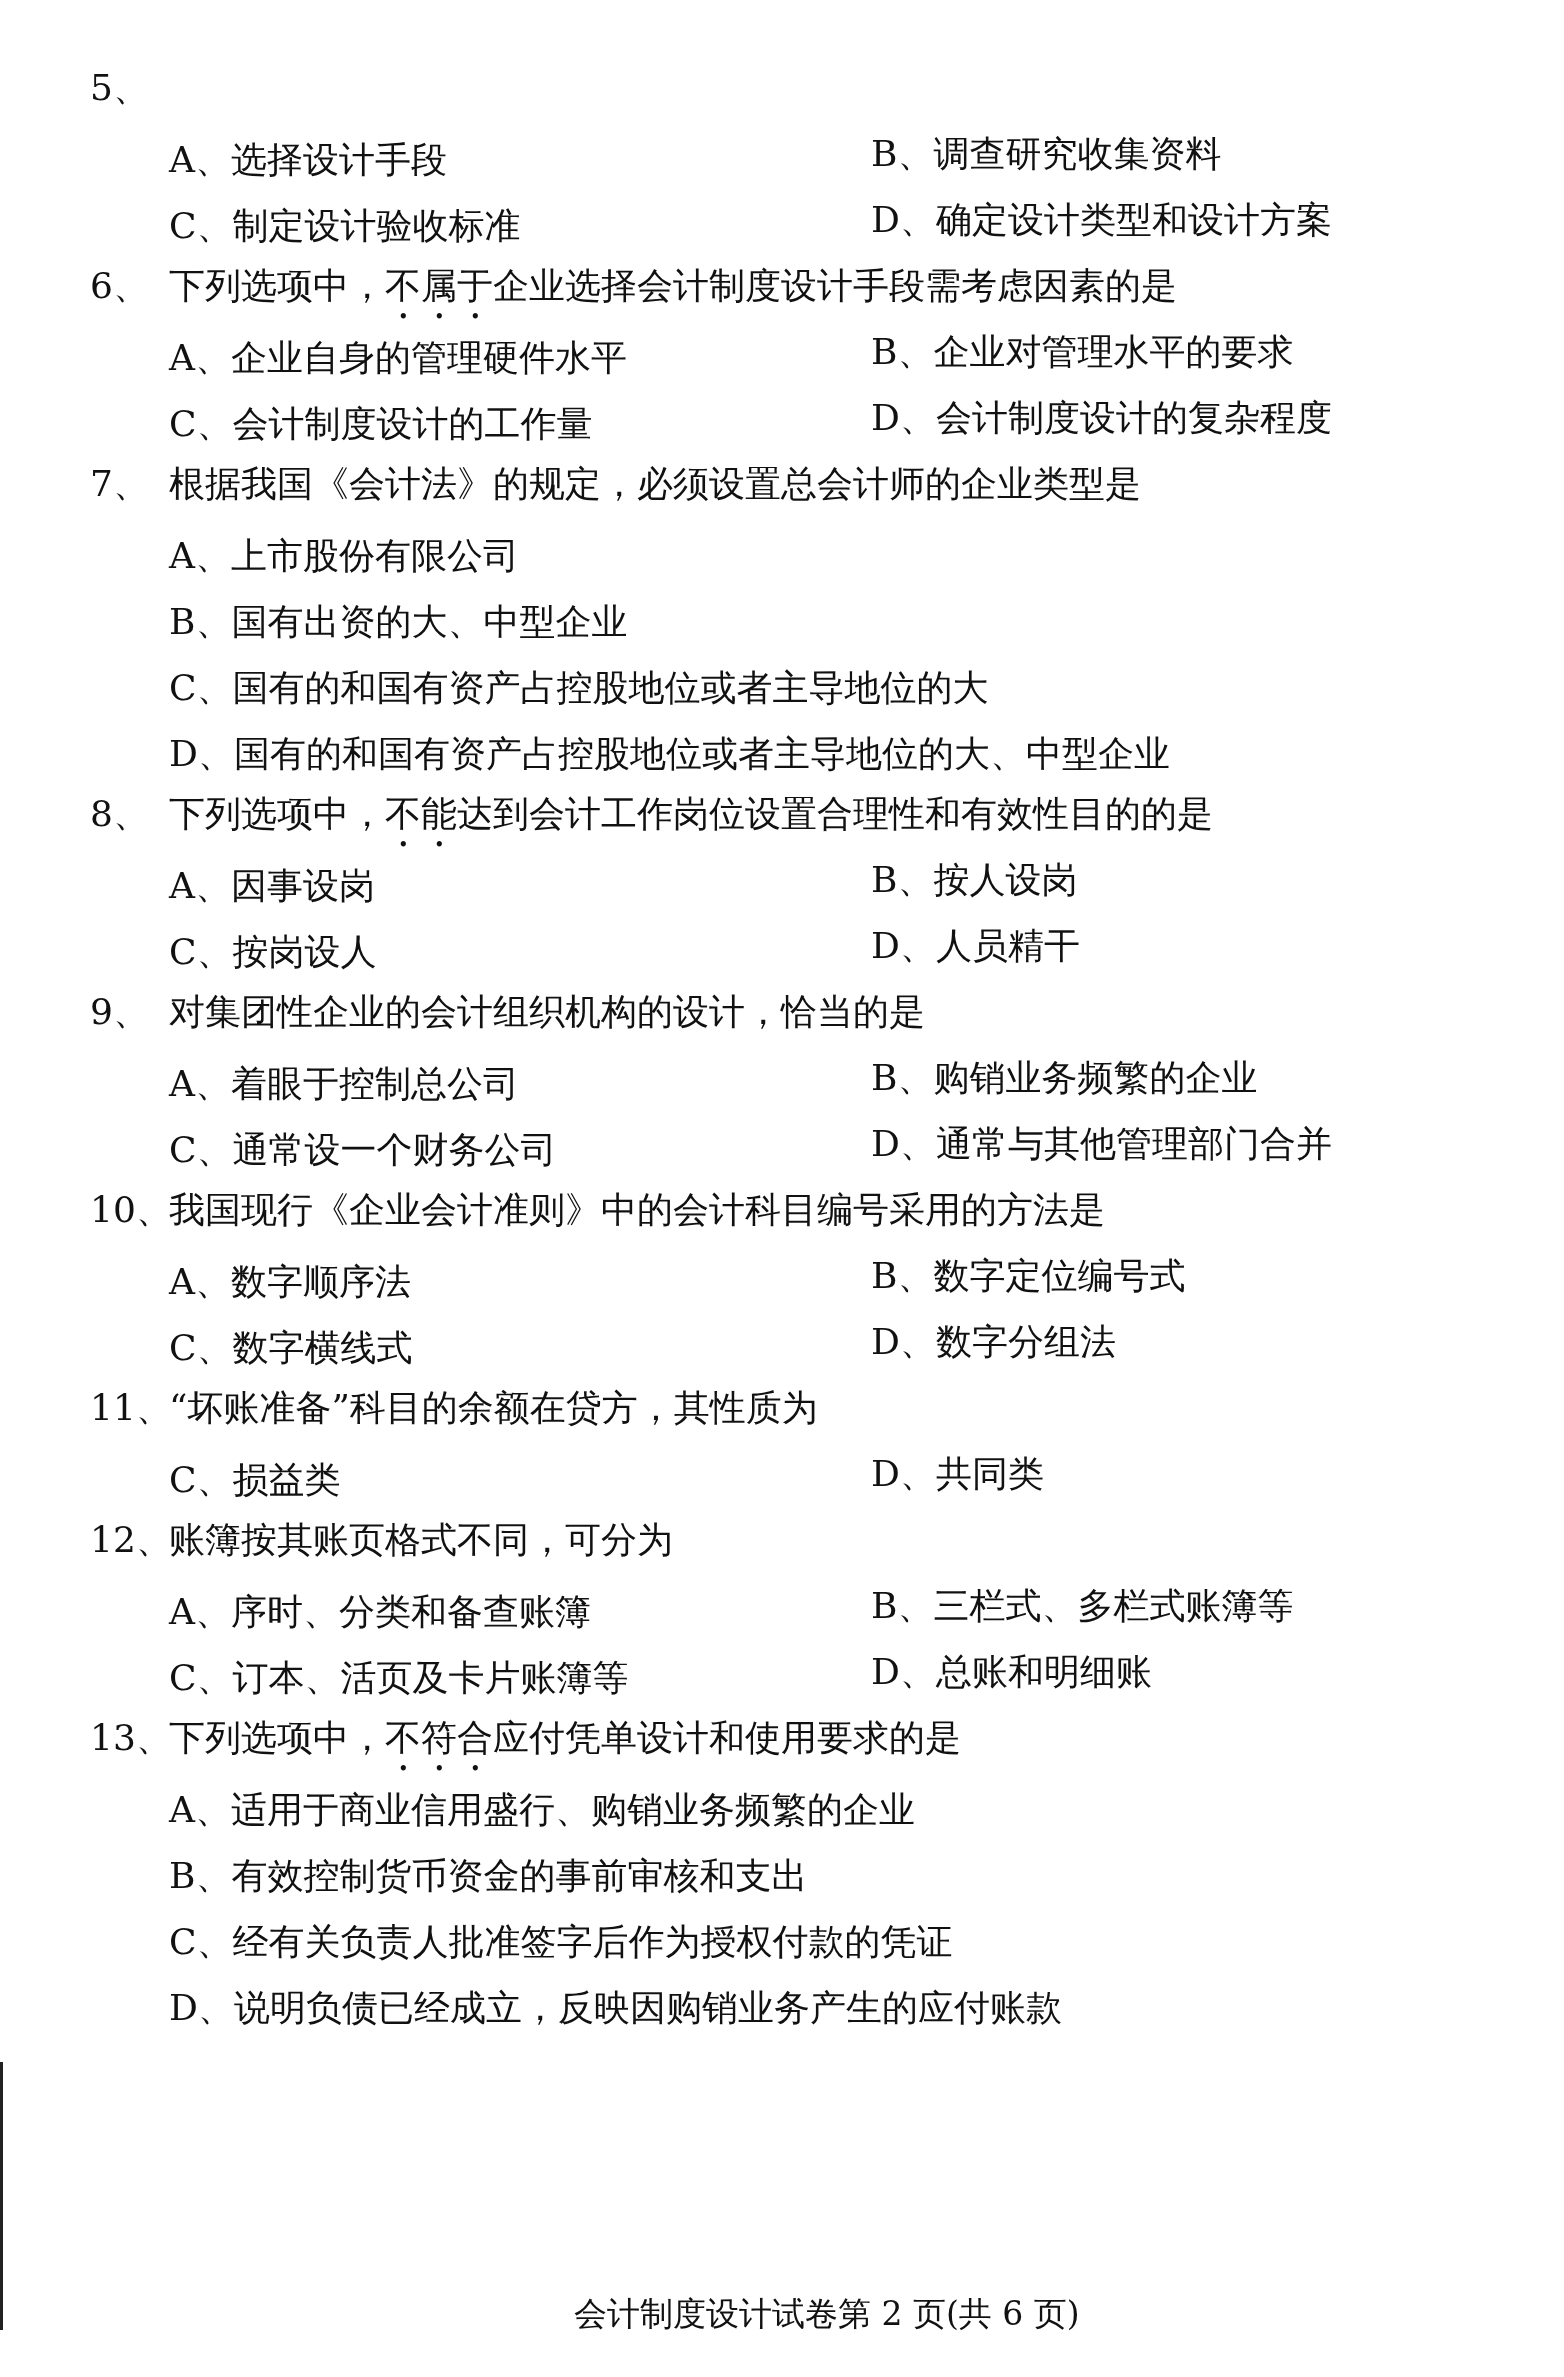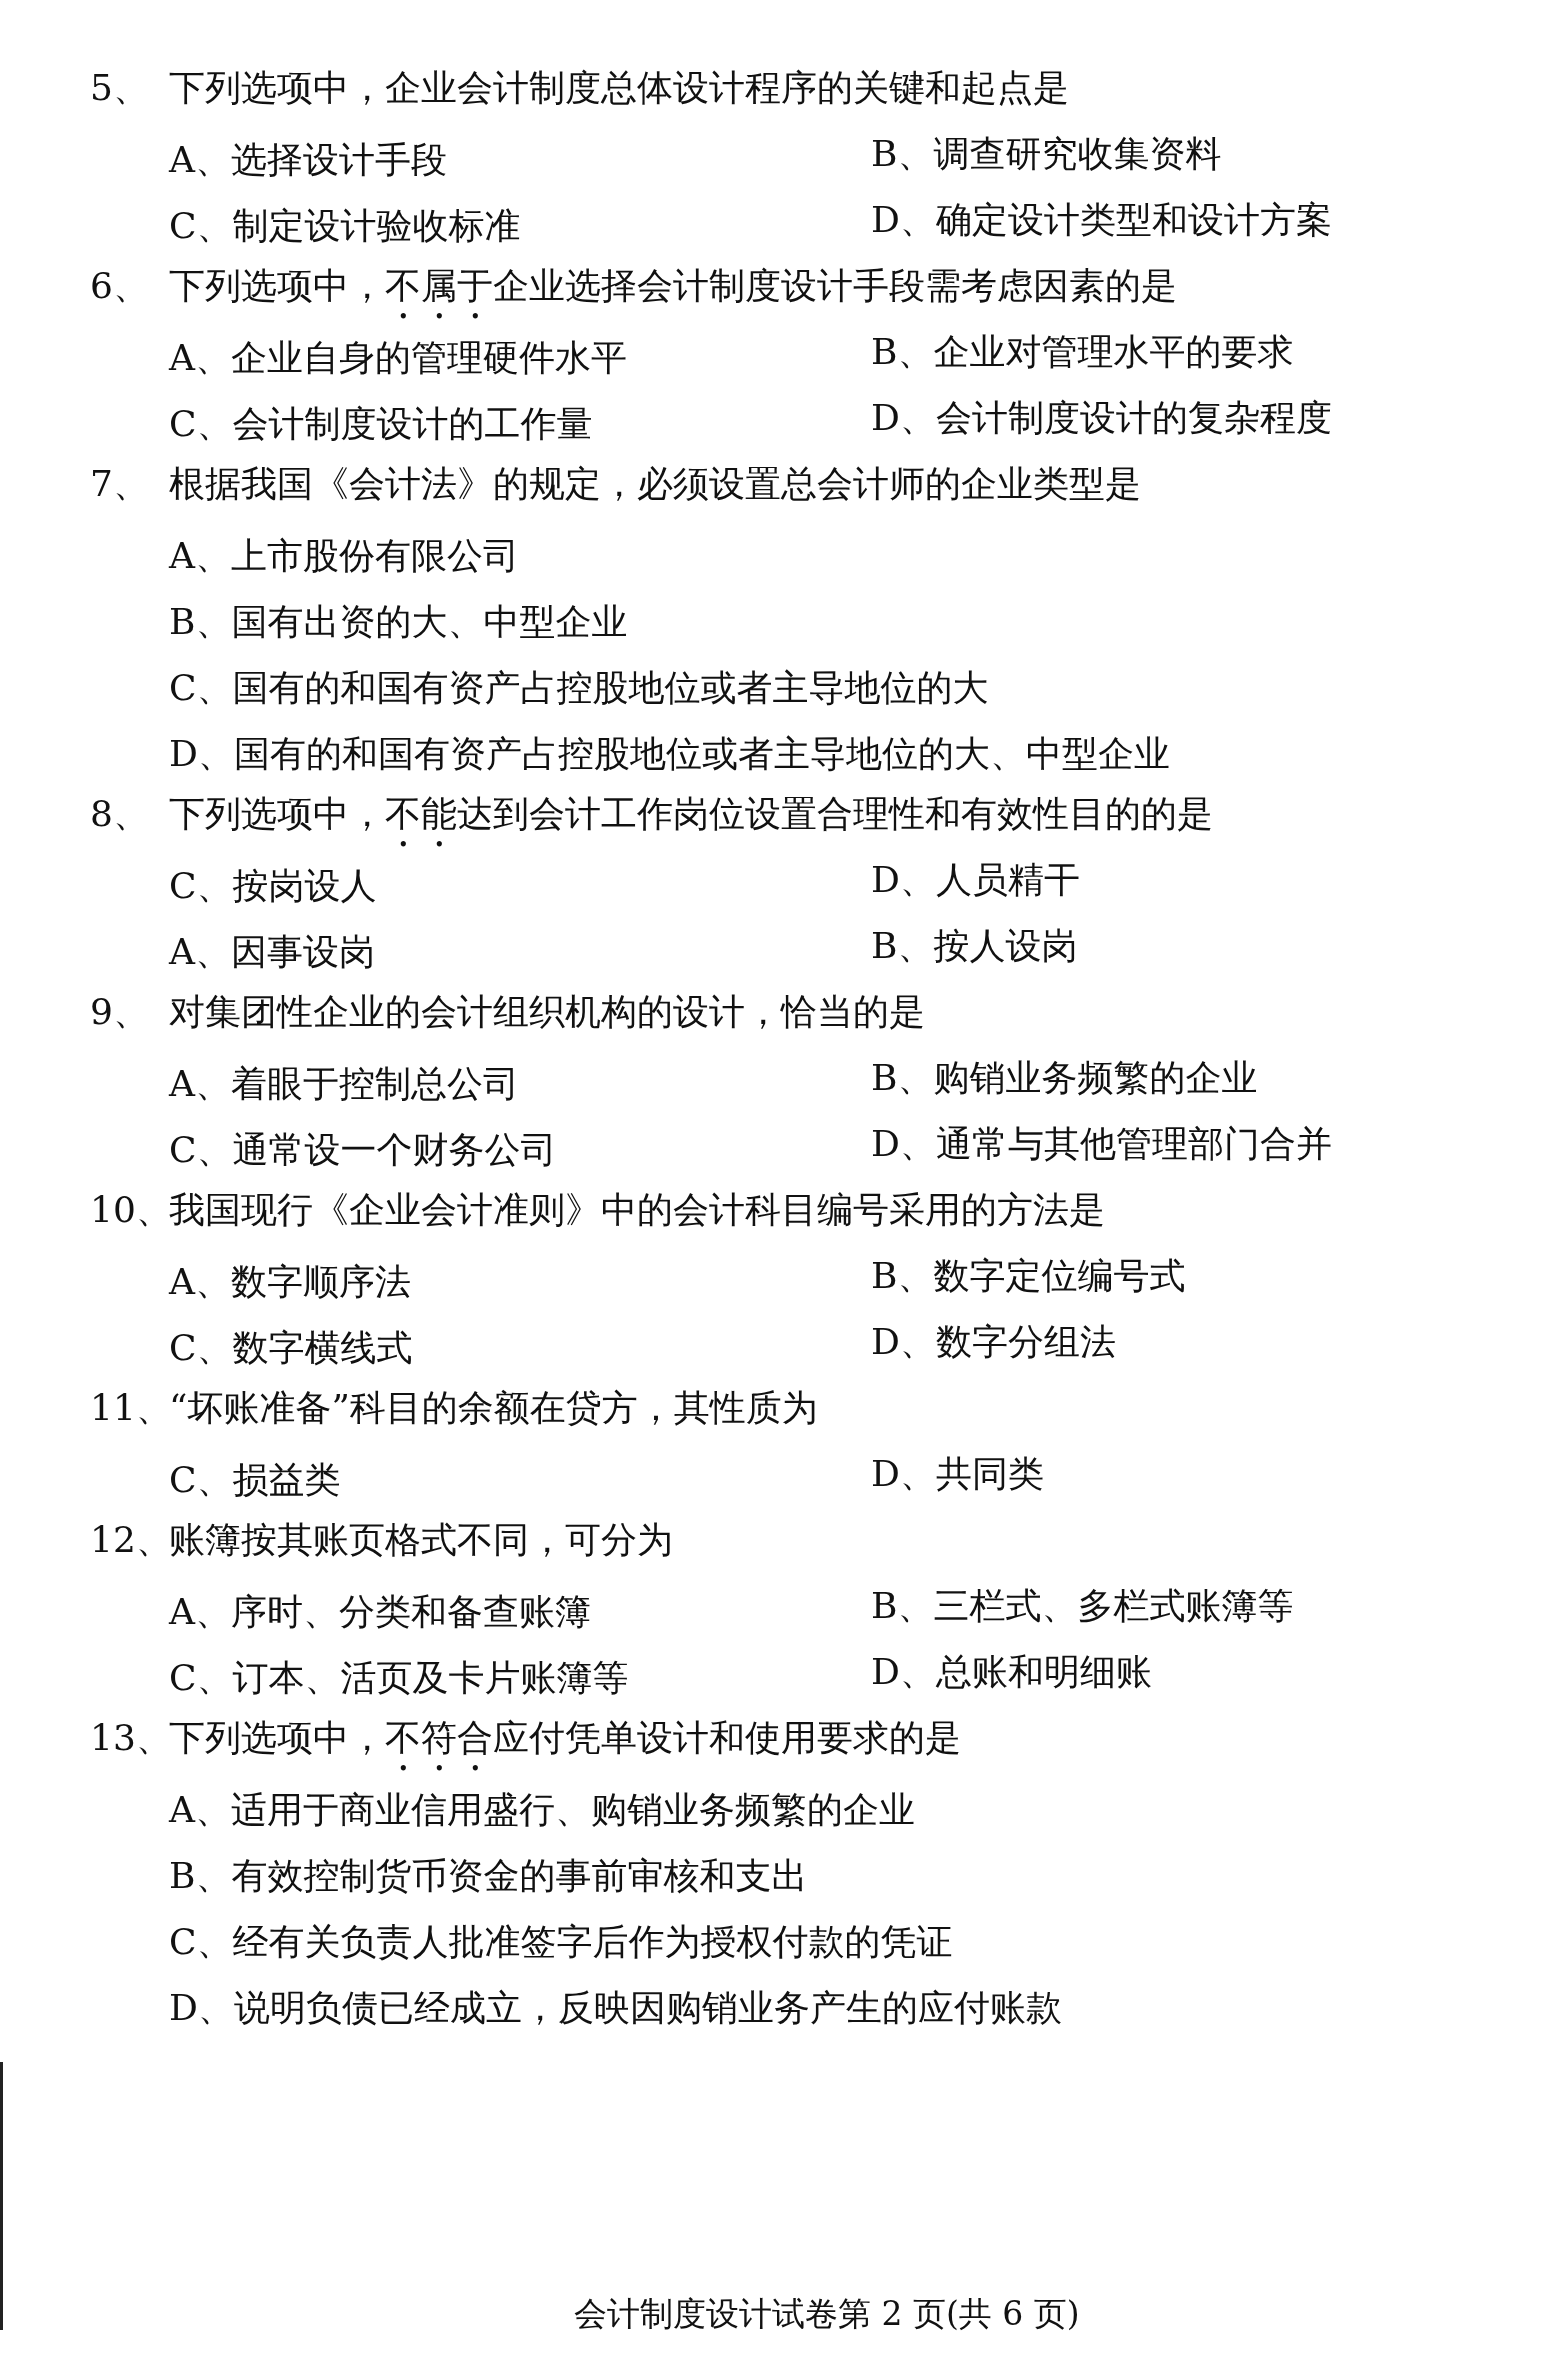--- a/index.html
+++ b/index.html
@@ -15,21 +15,20 @@
   .footer { position: absolute; top: 2291px; left: 574px; width: 579px; font-size: 33px; line-height: 46px; white-space: nowrap; }
   .scan-edge { position: absolute; left: 0; top: 2062px; width: 2.6px; height: 268px; background: #222; }
 </style>
 </head>
 <body>
 
 <div class="page">
 
   <div class="line">
     <span class="qnum">5、</span>
-    <span class="qtext"><span>下列选项中，企业会计制度总体设计程序的关键和起点是</span></span>
   </div>
   <div class="line">
     <span class="opt-left"><span>A、</span><span>选择设计手段</span></span>
     <span class="opt-right"><span>B、</span><span>调查研究收集资料</span></span>
   </div>
   <div class="line">
     <span class="opt-left"><span>C、</span><span>制定设计验收标准</span></span>
     <span class="opt-right"><span>D、</span><span>确定设计类型和设计方案</span></span>
   </div>
 
@@ -61,26 +60,26 @@
   </div>
   <div class="line">
     <span class="opt-left"><span>D、</span><span>国有的和国有资产占控股地位或者主导地位的大、中型企业</span></span>
   </div>
 
   <div class="line">
     <span class="qnum">8、</span>
     <span class="qtext"><span>下列选项中，</span><span class="dots">不能</span><span>达到会计工作岗位设置合理性和有效性目的的是</span></span>
   </div>
   <div class="line">
+    <span class="opt-left"><span>A、</span><span>因事设岗</span></span>
+    <span class="opt-right"><span>B、</span><span>按人设岗</span></span>
+  </div>
+  <div class="line">
     <span class="opt-left"><span>C、</span><span>按岗设人</span></span>
     <span class="opt-right"><span>D、</span><span>人员精干</span></span>
-  </div>
-  <div class="line">
-    <span class="opt-left"><span>A、</span><span>因事设岗</span></span>
-    <span class="opt-right"><span>B、</span><span>按人设岗</span></span>
   </div>
 
   <div class="line">
     <span class="qnum">9、</span>
     <span class="qtext"><span>对集团性企业的会计组织机构的设计，恰当的是</span></span>
   </div>
   <div class="line">
     <span class="opt-left"><span>A、</span><span>着眼于控制总公司</span></span>
     <span class="opt-right"><span>B、</span><span>购销业务频繁的企业</span></span>
   </div>

